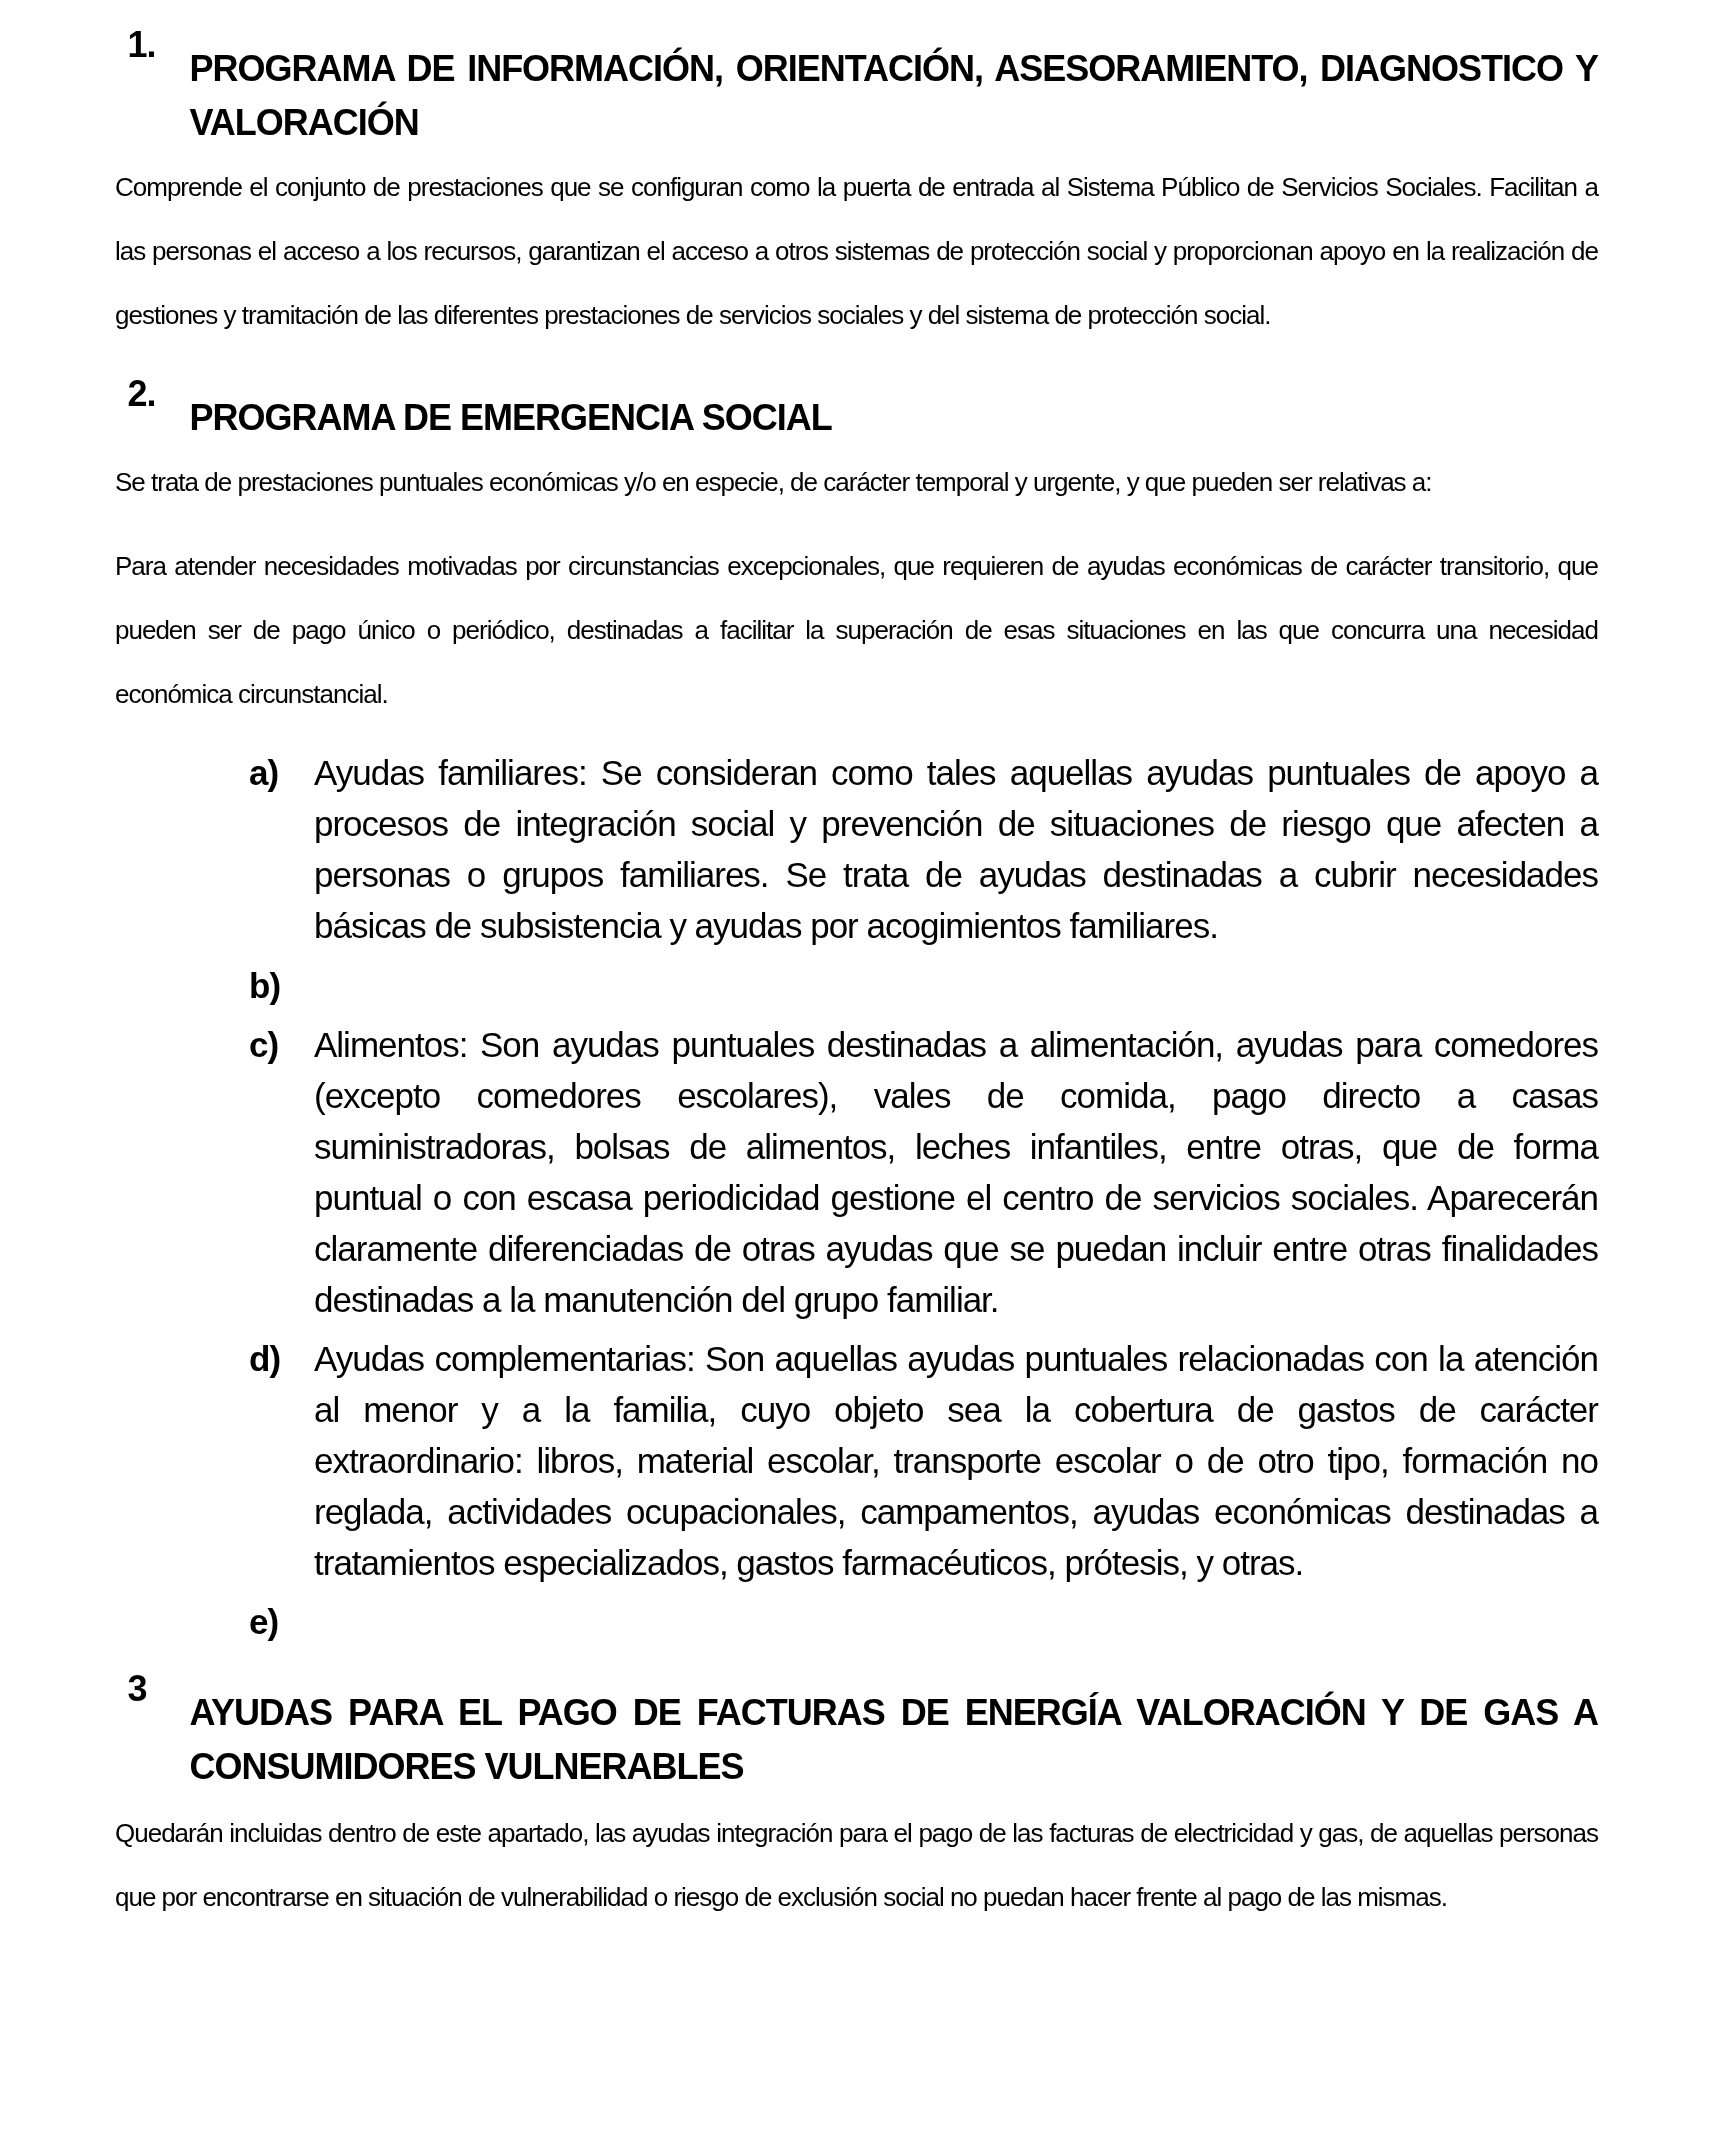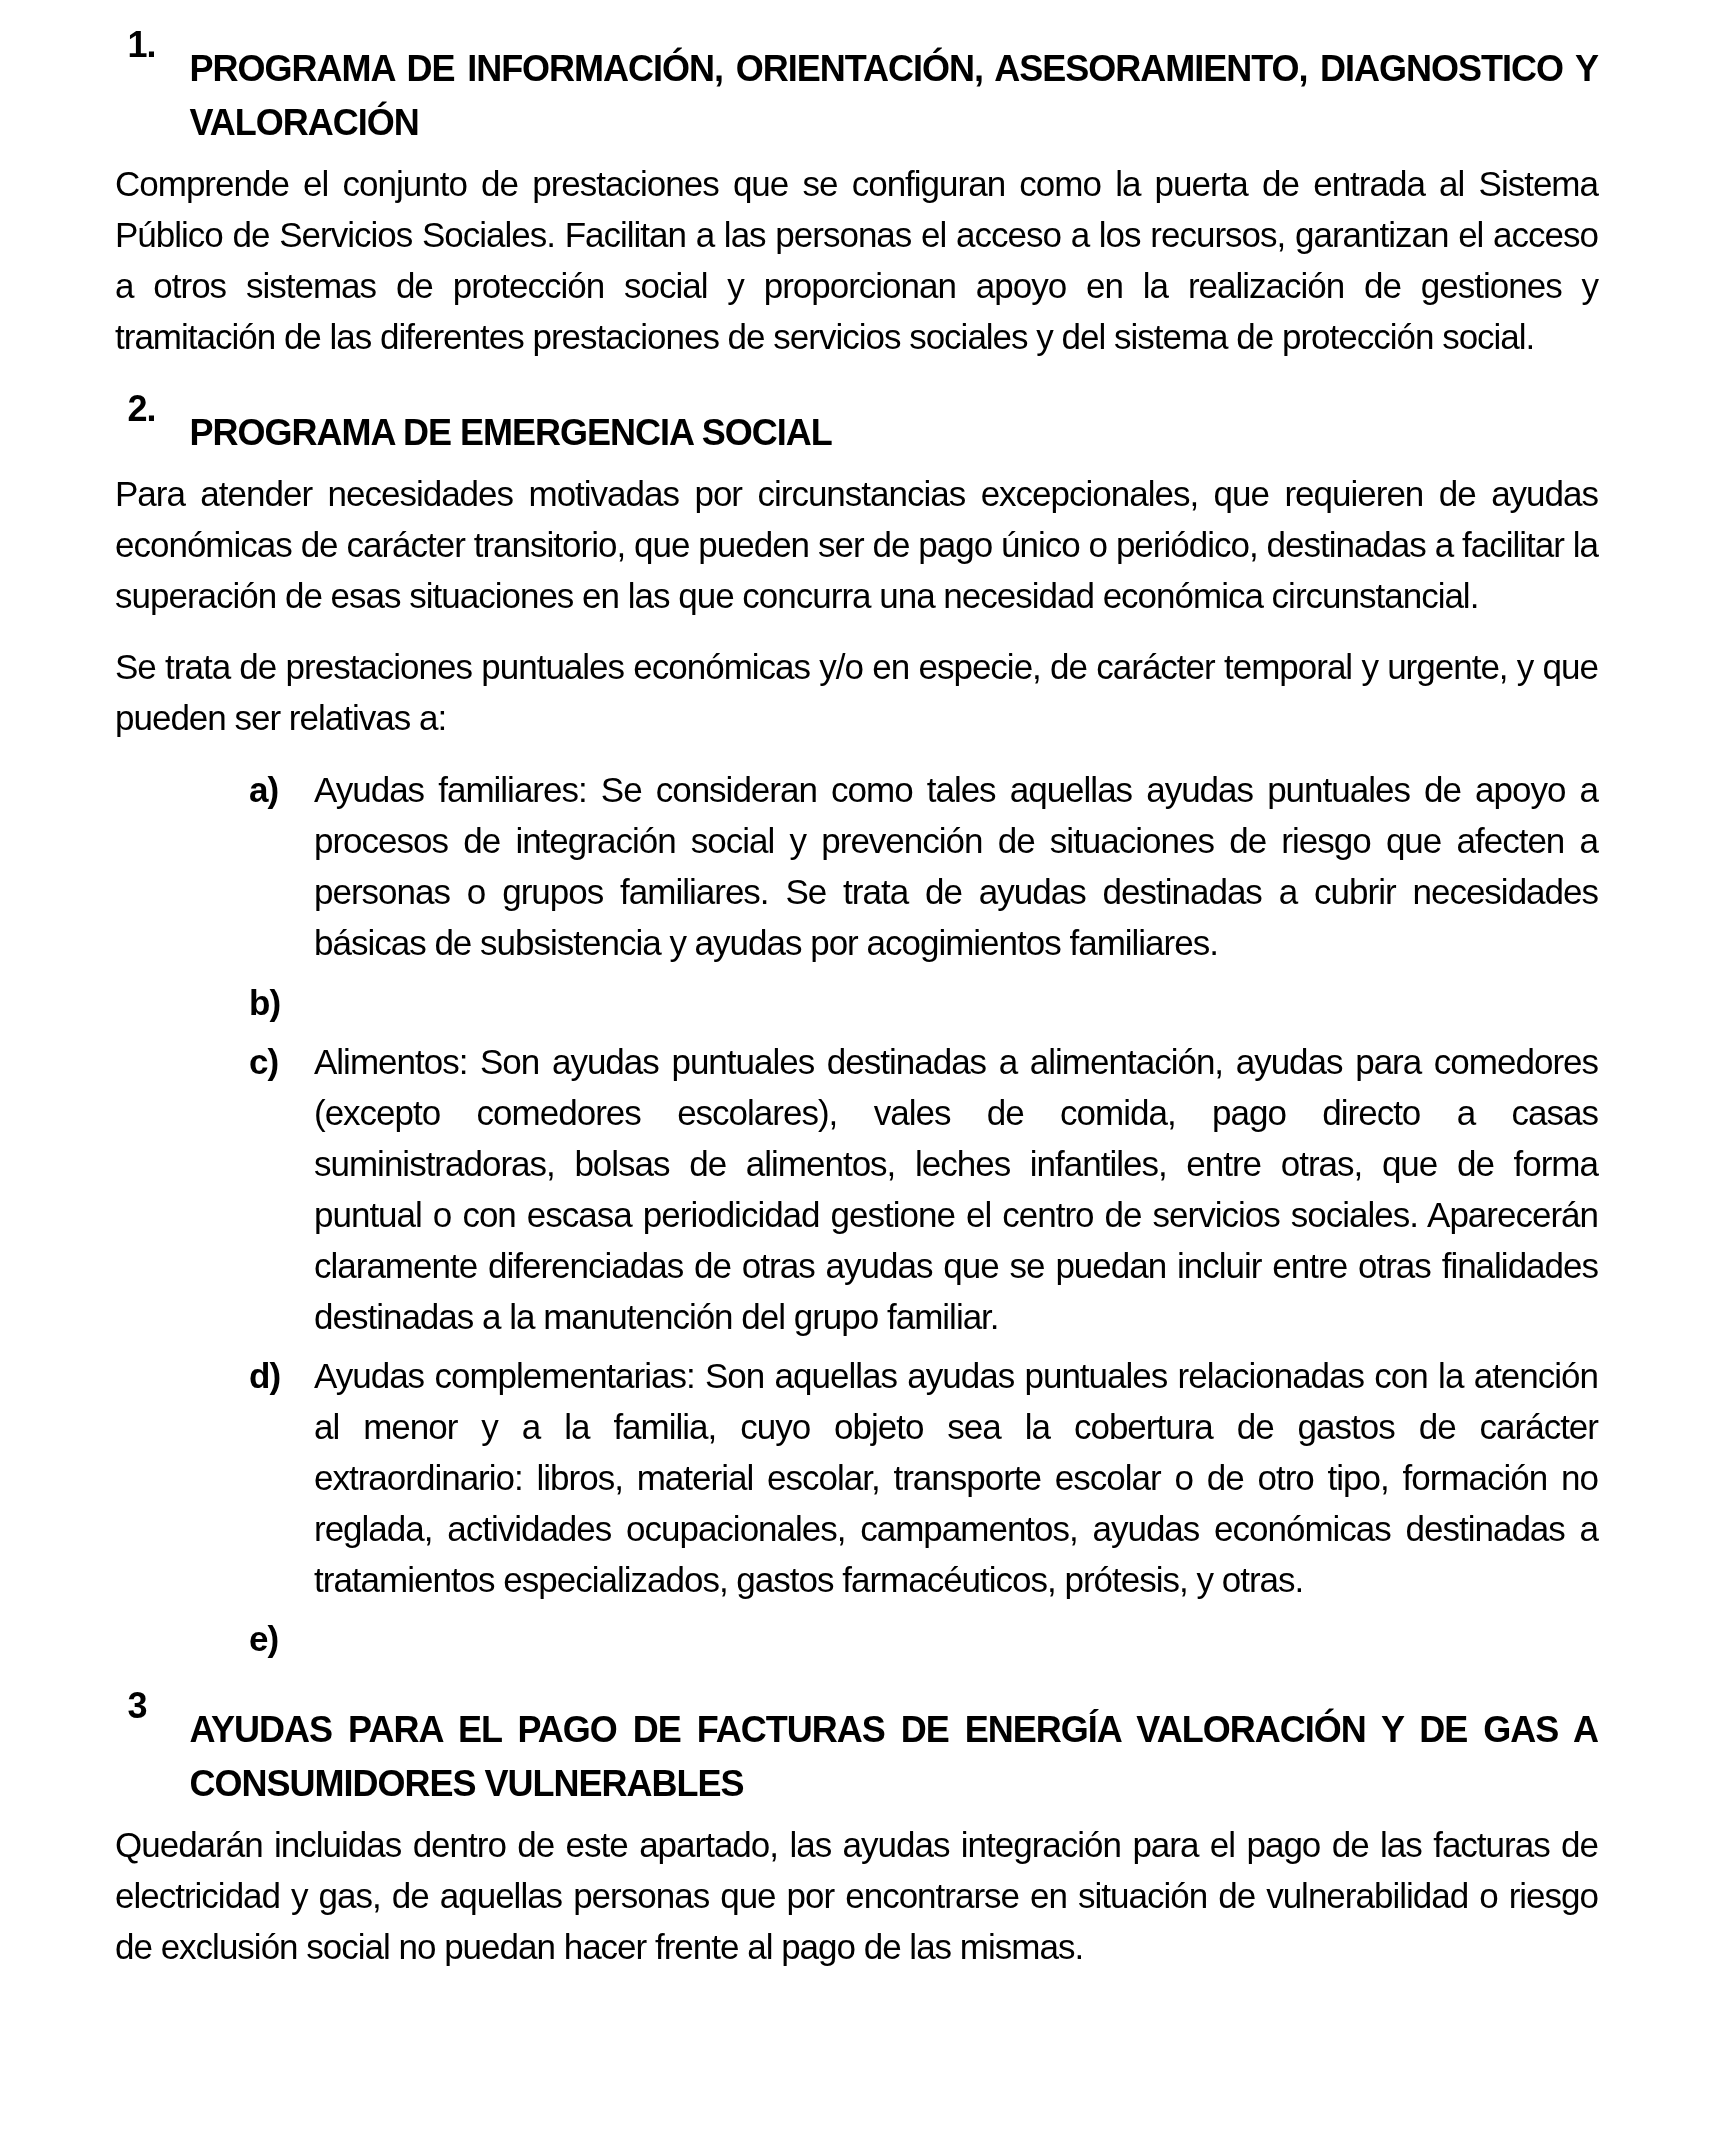--- a/index.html
+++ b/index.html
@@ -13,25 +13,25 @@
     height: 2151px;
     box-sizing: border-box;
     margin: 0 auto;
     padding: 18px 115px 0 115px;
     background: #ffffff;
     color: #000000;
     font-family: "Liberation Sans", "DejaVu Sans", sans-serif;
     overflow: hidden;
   }
   .para {
-    font-size: 35px;
-    line-height: 51px;
+    font-size: 26px;
+    line-height: 64px;
     letter-spacing: -1px;
     text-align: justify;
-    margin: 8px 0 20px 0;
+    margin: 2px 0 20px 0;
     hyphens: none;
   }
   .heading {
     display: flex;
     font-weight: 700;
     font-size: 36px;
     line-height: 54px;
     letter-spacing: -1px;
     padding-left: 12.4px;
     margin: 0 0 5px 0;
@@ -77,23 +77,23 @@
     <span class="htext">PROGRAMA DE INFORMACIÓN, ORIENTACIÓN, ASESORAMIENTO, DIAGNOSTICO Y VALORACIÓN</span>
   </div>
 
   <p class="para">Comprende el conjunto de prestaciones que se configuran como la puerta de entrada al Sistema Público de Servicios Sociales. Facilitan a las personas el acceso a los recursos, garantizan el acceso a otros sistemas de protección social y proporcionan apoyo en la realización de gestiones y tramitación de las diferentes prestaciones de servicios sociales y del sistema de protección social.</p>
 
   <div class="heading h2">
     <span class="num">2.</span>
     <span class="htext">PROGRAMA DE EMERGENCIA SOCIAL</span>
   </div>
 
+  <p class="para">Se trata de prestaciones puntuales económicas y/o en especie, de carácter temporal y urgente, y que pueden ser relativas a:</p>
+
   <p class="para">Para atender necesidades motivadas por circunstancias excepcionales, que requieren de ayudas económicas de carácter transitorio, que pueden ser de pago único o periódico, destinadas a facilitar la superación de esas situaciones en las que concurra una necesidad económica circunstancial.</p>
-
-  <p class="para">Se trata de prestaciones puntuales económicas y/o en especie, de carácter temporal y urgente, y que pueden ser relativas a:</p>
 
   <div class="items">
 
     <div class="item">
       <span class="label">a)</span>
       <span class="itext">Ayudas familiares: Se consideran como tales aquellas ayudas puntuales de apoyo a procesos de integración social y prevención de situaciones de riesgo que afecten a personas o grupos familiares. Se trata de ayudas destinadas a cubrir necesidades básicas de subsistencia y ayudas por acogimientos familiares.</span>
     </div>
 
     <div class="item">
       <span class="label">b)</span>

